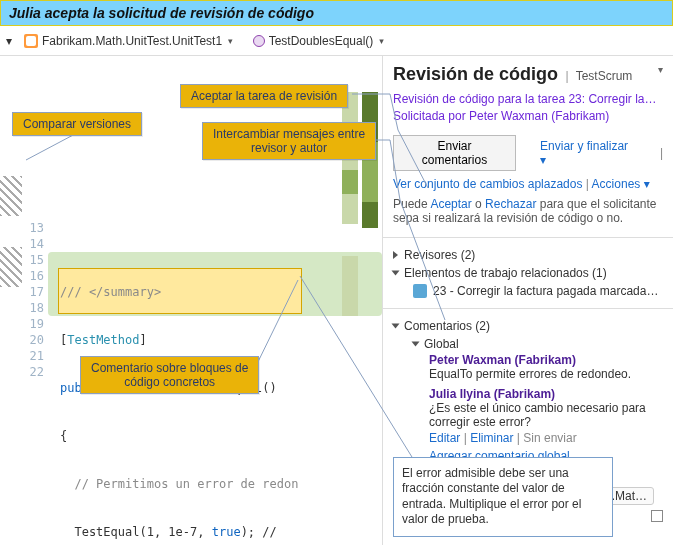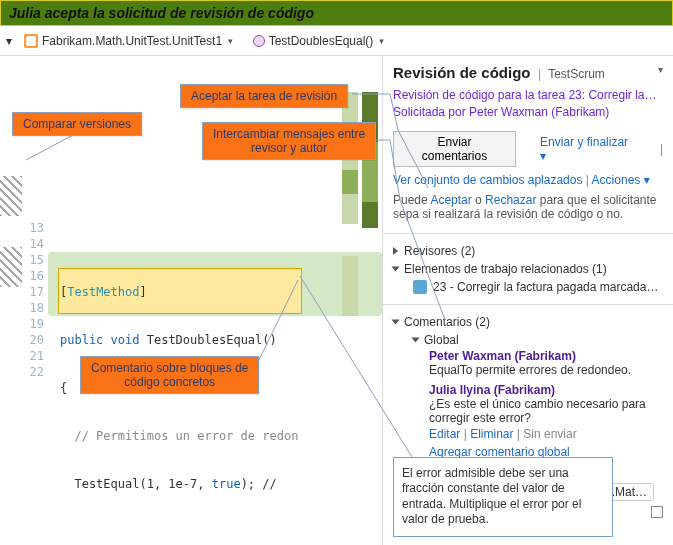--- a/index.html
+++ b/index.html
@@ -1,46 +1,46 @@
 <!DOCTYPE html>
 <html><head>
 <meta charset="utf-8">
 <style>
   * { box-sizing: border-box; margin: 0; padding: 0; }
   body { font-family: "Segoe UI", Arial, sans-serif; font-size: 12px; color: #333; background: #fff; width: 673px; height: 545px; position: relative; overflow: hidden; }
-  .banner { background: #4d7c0f; font-weight: bold; font-style: italic; color: #111; padding: 4px 8px; font-size: 14px; border: 1px solid #d8cc20; }
+  .banner { background: #7dd3fc; font-weight: bold; font-style: italic; color: #111; padding: 4px 8px; font-size: 14px; border: 1px solid #d8cc20; }
   .topbar { display: flex; align-items: center; padding: 4px 6px; border-bottom: 1px solid #ddd; gap: 4px; position: relative; height: 30px; }
   .tab { display: flex; align-items: center; gap: 4px; padding: 2px 8px; font-size: 12px; }
   .crumb-icon { display: inline-block; width: 14px; height: 14px; background: #ff9a3c; border-radius: 2px; position: relative; }
   .crumb-icon::after { content:''; position:absolute; inset:2px; background:#fff; border-radius:2px; }
   .method-icon { display:inline-block; width:12px; height:12px; border:1px solid #8e44ad; border-radius:50%; background:#ead9f2;}
   .fbox::after { content:'▾'; margin-left:2px; font-size:9px; color:#555;}
   .container { display: flex; position: relative; height: calc(100% - 54px); }
   .code-pane { flex: 0 0 382px; display: flex; position: relative; padding-top: 36px; }
   .hatch-gutter { width: 22px; position: relative; }
   .hatch { position: absolute; left: 0; width: 22px; background-image: repeating-linear-gradient(45deg,#aaa 0,#aaa 2px,transparent 2px,transparent 6px); }
   .hatch.h1 { top:84px; height:40px; }
   .hatch.h2 { top:155px; height:40px; }
   .lines { width: 26px; background:#fff; color:#9fb3c6; font-family: Consolas, monospace; font-size:12px; text-align:right; padding:128px 4px 0 0; line-height:16px; }
   .code-body { flex:1; font-family: Consolas, monospace; font-size:12px; line-height:16px; padding-top:128px; position:relative; white-space: pre; }
   .code-body .green-bg { position:absolute; top:160px; left:0; right:0; height:64px; background:#d5e8c5; border-radius:4px; z-index:0; }
   .code-body .hl-bg { position:absolute; top:176px; left:10px; width:244px; height:46px; background:#ffe99e; border:1px solid #d4a500; z-index:1; }
   .code-row { position:relative; z-index:2; padding-left:12px; }
   .c-gray { color:#8a8a8a; }
   .c-blue { color:#1065c0; }
   .c-teal { color:#2b91af; }
-  .callout { position:absolute; border:1px solid #8ca0c0; background:#f97316; color:#2a3a68; font-size:12px; padding:4px 10px; text-align:center; z-index:20; box-shadow: 1px 1px 0 rgba(0,0,0,.08); }
+  .callout { position:absolute; border:1px solid #8ca0c0; background:#eab308; color:#2a3a68; font-size:12px; padding:4px 10px; text-align:center; z-index:20; box-shadow: 1px 1px 0 rgba(0,0,0,.08); }
   .marker-gutter { position:absolute; top:0; width:18px; height:100%; display:flex; flex-direction:column; }
   .marker-gutter .bstrip { position:absolute; width:16px; left:0; }
   .bstrip.dark { background:#5a7a2c; }
   .bstrip.mid { background:#8fb05a; }
   .bstrip.light { background:#c9d8aa; }
   .review-pane { flex:1; border-left:1px solid #ddd; background:#fff; display:flex; flex-direction:column; font-size:12px; }
   .review-head { padding:8px 10px 6px 10px; }
-  .review-head h2 { font-size:15px; font-weight:600; color:#222; display:inline; }
+  .review-head h2 { font-size:18px; font-weight:600; color:#222; display:inline; }
   .review-head .pipe { color:#999; margin:0 4px; }
   .review-head .proj { color:#555; }
   .review-head .dd { float:right; font-size:10px; color:#666; }
   .review-sub { padding:0 10px 6px 10px; color:#6d28d9; line-height:1.4; }
   .btnbar { padding:4px 10px; display:flex; align-items:center; gap:24px; }
   .btn { border:1px solid #bbb; background:#f4f4f4; padding:3px 10px; font-size:12px; cursor:pointer; }
   .link { color:#1a6bcc; cursor:pointer; }
   .linkrow { padding:2px 10px; font-size:12px; }
   .info { padding:4px 10px 8px 10px; color:#555; }
   .hr { border-top:1px solid #ddd; margin:4px 0; }
@@ -90,20 +90,21 @@
         <div>17</div>
         <div>18</div>
         <div>19</div>
         <div>20</div>
         <div>21</div>
         <div>22</div>
     </div>
     <div class="code-body">
       <div class="green-bg"></div>
       <div class="hl-bg"></div>
+      <div class="code-row"><span class="c-gray">/// &lt;/summary&gt;</span></div>
       <div class="code-row"><span>[</span><span class="c-teal">TestMethod</span><span>]</span></div>
       <div class="code-row"><span class="c-blue">public void</span><span> TestDoublesEqual()</span></div>
       <div class="code-row"><span>{</span></div>
       <div class="code-row"><span class="c-gray">  // Permitimos un error de redon</span></div>
       <div class="code-row"><span>  TestEqual(1, 1e-7, </span><span class="c-blue">true</span><span>); //</span></div>
       
       
       
       
     </div>

